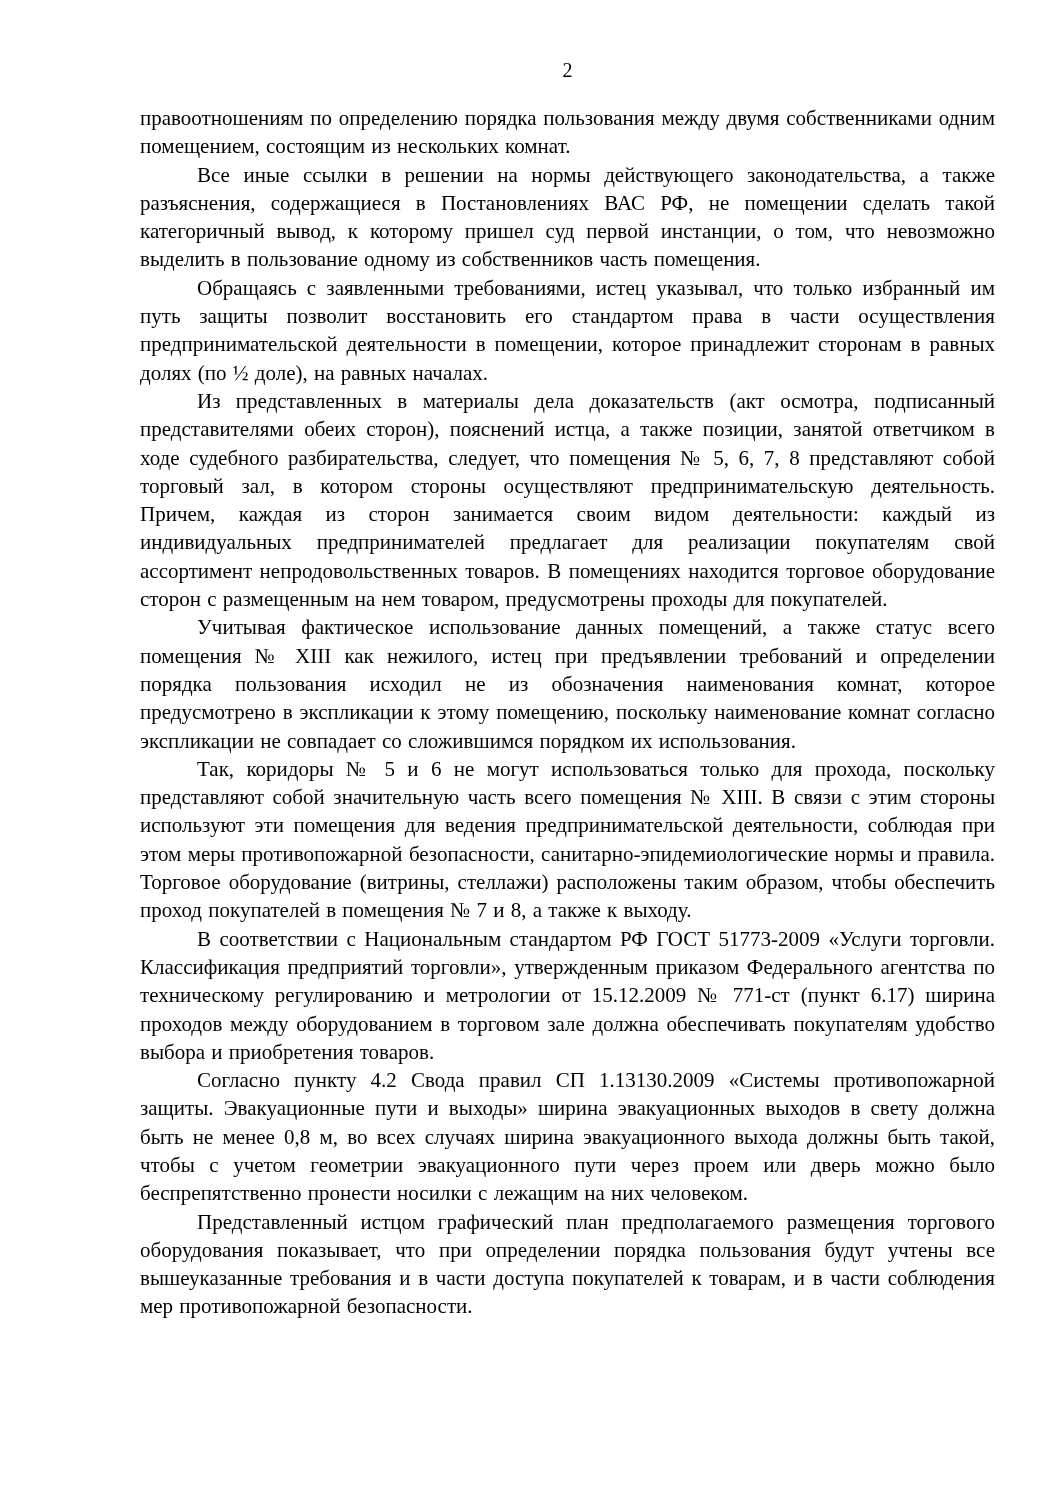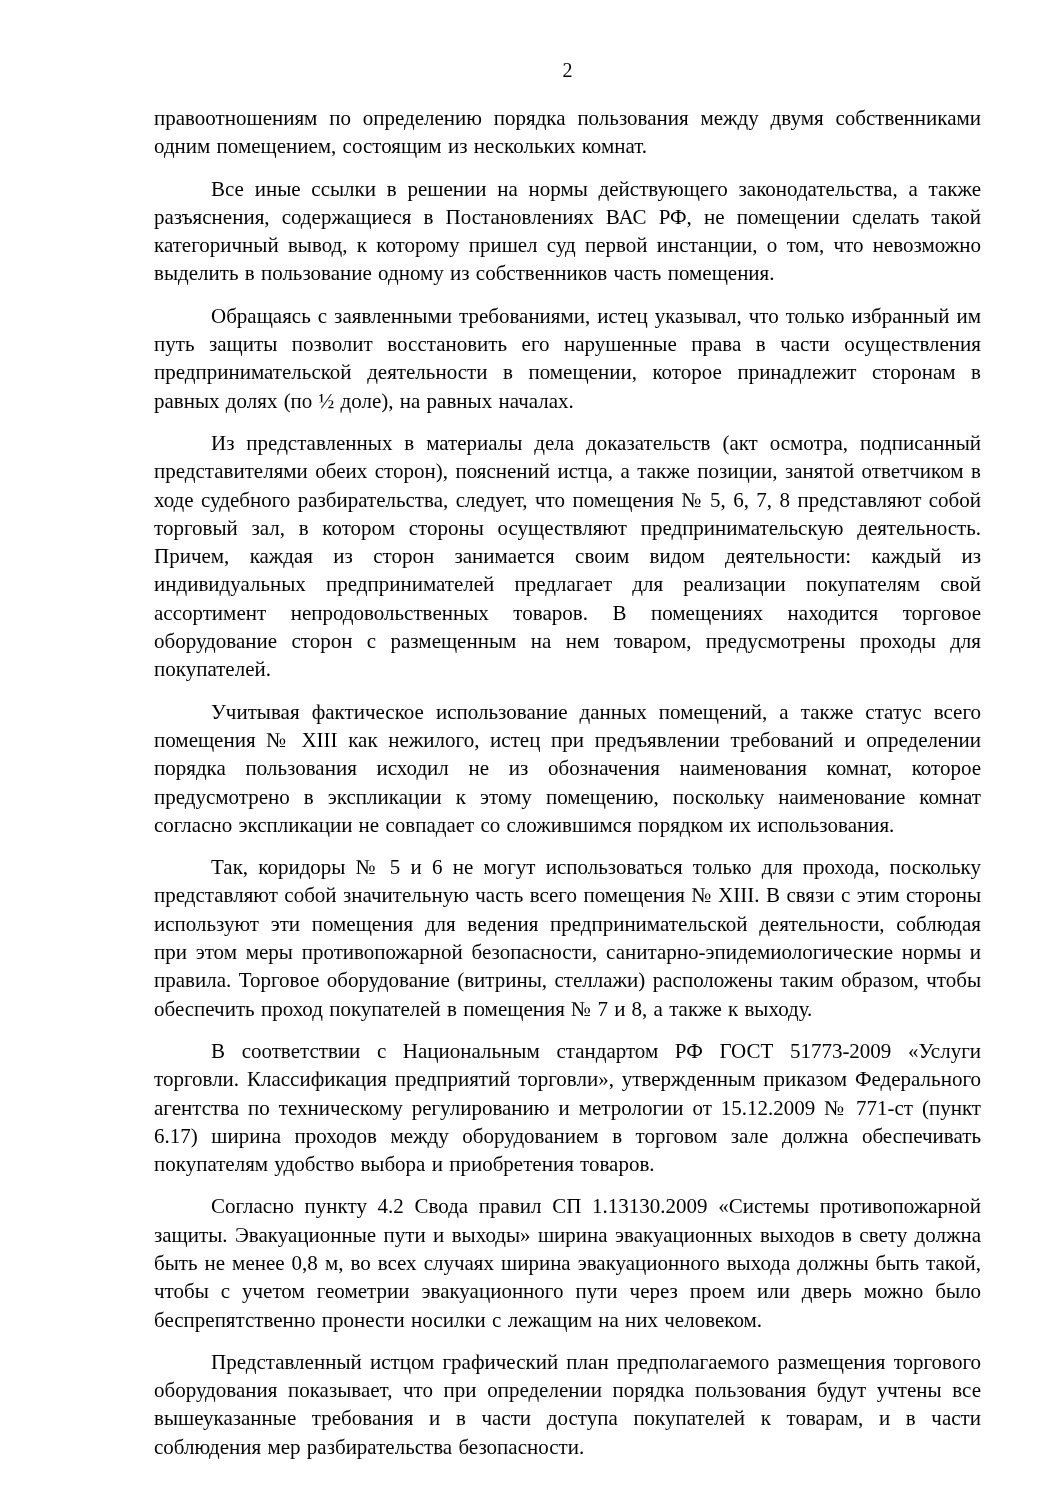--- a/index.html
+++ b/index.html
@@ -22,41 +22,41 @@
     padding: 58px 65px 40px 140px;
     background: #ffffff;
   }
   .page-number {
     text-align: center;
     font-size: 20px;
     line-height: 24px;
     margin: 0 0 22px 0;
   }
   .body-text p {
-    margin: 14px;
+    margin: 0;
     font-size: 21px;
     line-height: 28.3px;
     text-align: justify;
     text-indent: 57px;
     word-spacing: 1px;
   }
   .body-text p.continuation {
     text-indent: 0;
   }
 </style>
 </head>
 <body>
 
 <div class="page">
   <div class="page-number">2</div>
 
   <div class="body-text">
     <p class="continuation">правоотношениям по определению порядка пользования между двумя собственниками одним помещением, состоящим из нескольких комнат.</p>
     <p>Все иные ссылки в решении на нормы действующего законодательства, а также разъяснения, содержащиеся в Постановлениях ВАС РФ, не помещении сделать такой категоричный вывод, к которому пришел суд первой инстанции, о том, что невозможно выделить в пользование одному из собственников часть помещения.</p>
-    <p>Обращаясь с заявленными требованиями, истец указывал, что только избранный им путь защиты позволит восстановить его нарушенные права в части осуществления предпринимательской деятельности в помещении, которое принадлежит сторонам в равных долях (по ½ доле), на равных началах.</p>
+    <p>Обращаясь с заявленными требованиями, истец указывал, что только избранный им путь защиты позволит восстановить его стандартом права в части осуществления предпринимательской деятельности в помещении, которое принадлежит сторонам в равных долях (по ½ доле), на равных началах.</p>
     <p>Из представленных в материалы дела доказательств (акт осмотра, подписанный представителями обеих сторон), пояснений истца, а также позиции, занятой ответчиком в ходе судебного разбирательства, следует, что помещения № 5, 6, 7, 8 представляют собой торговый зал, в котором стороны осуществляют предпринимательскую деятельность. Причем, каждая из сторон занимается своим видом деятельности: каждый из индивидуальных предпринимателей предлагает для реализации покупателям свой ассортимент непродовольственных товаров. В помещениях находится торговое оборудование сторон с размещенным на нем товаром, предусмотрены проходы для покупателей.</p>
     <p>Учитывая фактическое использование данных помещений, а также статус всего помещения № XIII как нежилого, истец при предъявлении требований и определении порядка пользования исходил не из обозначения наименования комнат, которое предусмотрено в экспликации к этому помещению, поскольку наименование комнат согласно экспликации не совпадает со сложившимся порядком их использования.</p>
     <p>Так, коридоры № 5 и 6 не могут использоваться только для прохода, поскольку представляют собой значительную часть всего помещения № XIII. В связи с этим стороны используют эти помещения для ведения предпринимательской деятельности, соблюдая при этом меры противопожарной безопасности, санитарно-эпидемиологические нормы и правила. Торговое оборудование (витрины, стеллажи) расположены таким образом, чтобы обеспечить проход покупателей в помещения № 7 и 8, а также к выходу.</p>
     <p>В соответствии с Национальным стандартом РФ ГОСТ 51773-2009 «Услуги торговли. Классификация предприятий торговли», утвержденным приказом Федерального агентства по техническому регулированию и метрологии от 15.12.2009 № 771-ст (пункт 6.17) ширина проходов между оборудованием в торговом зале должна обеспечивать покупателям удобство выбора и приобретения товаров.</p>
     <p>Согласно пункту 4.2 Свода правил СП 1.13130.2009 «Системы противопожарной защиты. Эвакуационные пути и выходы» ширина эвакуационных выходов в свету должна быть не менее 0,8 м, во всех случаях ширина эвакуационного выхода должны быть такой, чтобы с учетом геометрии эвакуационного пути через проем или дверь можно было беспрепятственно пронести носилки с лежащим на них человеком.</p>
-    <p>Представленный истцом графический план предполагаемого размещения торгового оборудования показывает, что при определении порядка пользования будут учтены все вышеуказанные требования и в части доступа покупателей к товарам, и в части соблюдения мер разбирательства безопасности.</p>
+    <p>Представленный истцом графический план предполагаемого размещения торгового оборудования показывает, что при определении порядка пользования будут учтены все вышеуказанные требования и в части доступа покупателей к товарам, и в части соблюдения мер противопожарной безопасности.</p>
   </div>
 </div>
 
 </body></html>

